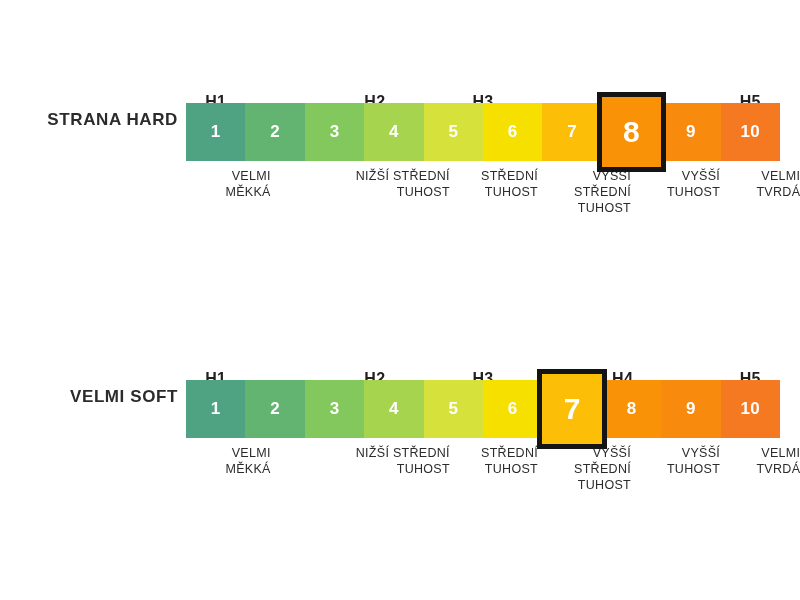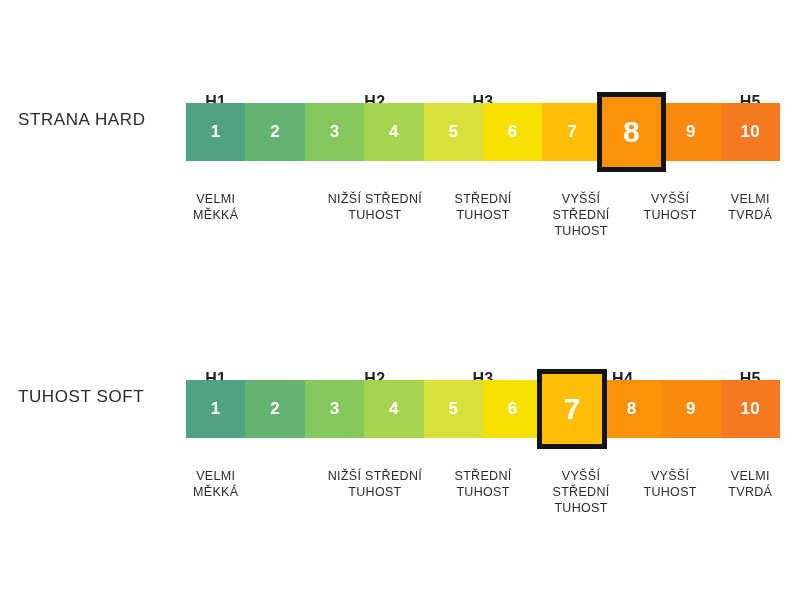--- a/index.html
+++ b/index.html
@@ -21,23 +21,23 @@
     width: 800px;
   }
   #scale-hard { top: 70px; }
   #scale-soft { top: 347px; }
 
   .row-title {
     position: absolute;
     left: 18px;
     top: 40px;
     width: 160px;
-    text-align: left;
+    text-align: right;
     font-size: 17px;
-    font-weight: normal;
+    font-weight: bold;
     letter-spacing: 0.6px;
     color: #2b2b2b;
     line-height: 20px;
     white-space: nowrap;
   }
 
   
   .h-row {
     position: absolute;
     left: 186px;
@@ -93,27 +93,26 @@
     position: absolute;
     left: 186px;
     top: 98px;
     width: 594px;
     height: 60px;
   }
   .desc {
     position: absolute;
     top: 0;
     transform: translateX(-50%);
-    text-align: center;
+    text-align: right;
     font-size: 12.5px;
     line-height: 16px;
     color: #2b2b2b;
     letter-spacing: 0.3px;
     white-space: pre-line;
-    margin-top: 23px;
   }
 </style>
 </head>
 <body>
 
 <div class="scale-block" id="scale-hard">
   <div class="row-title">STRANA HARD</div>
   <div class="h-row">
       <div class="h-label" style="left: 5%;">H1</div>
       <div class="h-label" style="left: 31.8%;">H2</div>
@@ -144,21 +143,21 @@
 STŘEDNÍ
 TUHOST</div>
       <div class="desc" style="left: 81.5%; width: 100px;">VYŠŠÍ
 TUHOST</div>
       <div class="desc" style="left: 95%; width: 100px;">VELMI
 TVRDÁ</div>
     </div>
 </div>
 
 <div class="scale-block" id="scale-soft">
-  <div class="row-title">TUHOST SOFT</div>
+  <div class="row-title">VELMI SOFT</div>
   <div class="h-row">
       <div class="h-label" style="left: 5%;">H1</div>
       <div class="h-label" style="left: 31.8%;">H2</div>
       <div class="h-label" style="left: 50%;">H3</div>
       <div class="h-label" style="left: 73.5%;">H4</div>
       <div class="h-label" style="left: 95%;">H5</div>
     </div>
   <div class="bar">
       <div class="seg" style="background: rgb(79, 163, 130);">1</div>
       <div class="seg" style="background: rgb(99, 179, 113);">2</div>

